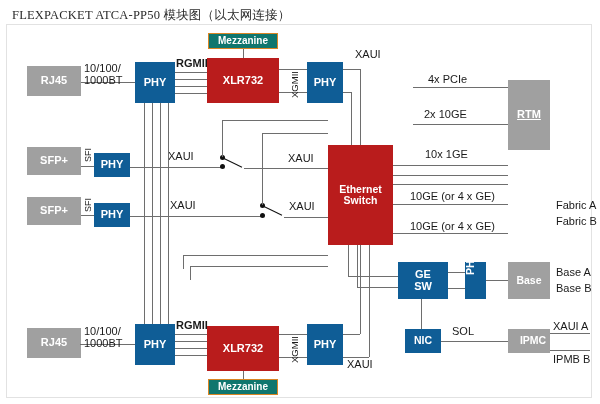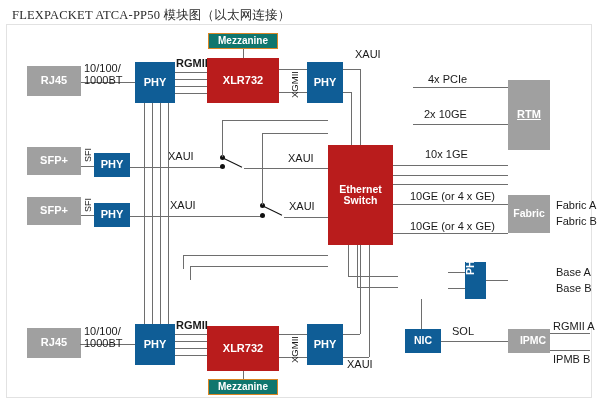--- a/index.html
+++ b/index.html
@@ -125,51 +125,55 @@
   <div class="blk orange" style="left:328px;top:145px;width:65px;height:100px;font-size:10.5px;flex-direction:column;">
     <span>Ethernet</span>
     <span>Switch</span>
   </div>
 
   <div class="h" style="left:393px;top:204px;width:115px;"></div>
   <div class="lbl" style="left:410px;top:190px;">10GE (or 4 x GE)</div>
   <div class="h" style="left:393px;top:233px;width:115px;"></div>
   <div class="lbl" style="left:410px;top:220px;">10GE (or 4 x GE)</div>
 
-  <div class="blk gray" style="left:508px;top:195px;width:42px;height:38px;font-size:10.5px;">Fabric</div>
   <div class="lbl" style="left:556px;top:199px;">Fabric A</div>
   <div class="lbl" style="left:556px;top:215px;">Fabric B</div>
 
   <div class="v" style="left:348px;top:245px;height:31px;"></div>
   <div class="h" style="left:348px;top:276px;width:50px;"></div>
   <div class="v" style="left:357px;top:245px;height:42px;"></div>
   <div class="h" style="left:357px;top:287px;width:41px;"></div>
 
+  <div class="blk blue" style="left:398px;top:262px;width:50px;height:37px;font-size:11px;flex-direction:column;">
+    <span>GE</span>
+    <span>SW</span>
+  </div>
 
   <div class="h" style="left:448px;top:272px;width:17px;"></div>
   <div class="h" style="left:448px;top:288px;width:17px;"></div>
 
   <div class="blk blue" style="left:465px;top:262px;width:21px;height:37px;font-size:10.5px;">
     <span class="vert" style="position:static;transform:rotate(-90deg);font-size:10.5px;color:#fff;font-weight:bold;">PHY</span>
   </div>
 
   <div class="h" style="left:486px;top:280px;width:22px;"></div>
+  <div class="blk gray" style="left:508px;top:262px;width:42px;height:37px;font-size:10.5px;">Base</div>
   <div class="lbl" style="left:556px;top:266px;">Base A</div>
   <div class="lbl" style="left:556px;top:282px;">Base B</div>
 
   <div class="v" style="left:421px;top:299px;height:30px;"></div>
   <div class="blk blue" style="left:405px;top:329px;width:36px;height:24px;font-size:10.5px;">NIC</div>
 
   <div class="h" style="left:441px;top:341px;width:67px;"></div>
   <div class="lbl" style="left:452px;top:325px;">SOL</div>
 
   <div class="blk gray" style="left:508px;top:329px;width:42px;height:24px;font-size:10.5px;padding-left:8px;">IPMC</div>
   <div class="h" style="left:550px;top:333px;width:40px;"></div>
   <div class="h" style="left:550px;top:350px;width:40px;"></div>
-  <div class="lbl" style="left:553px;top:320px;">RGMII A</div>
+  <div class="lbl" style="left:553px;top:320px;">XAUI A</div>
   <div class="lbl" style="left:553px;top:353px;">IPMB B</div>
 
   <div class="v" style="left:144px;top:103px;height:226px;"></div>
   <div class="v" style="left:152px;top:103px;height:226px;"></div>
   <div class="v" style="left:160px;top:103px;height:226px;"></div>
   <div class="v" style="left:168px;top:103px;height:226px;"></div>
 
   <div class="v" style="left:183px;top:255px;height:14px;"></div>
   <div class="h" style="left:183px;top:255px;width:145px;"></div>
   <div class="v" style="left:190px;top:266px;height:14px;"></div>

